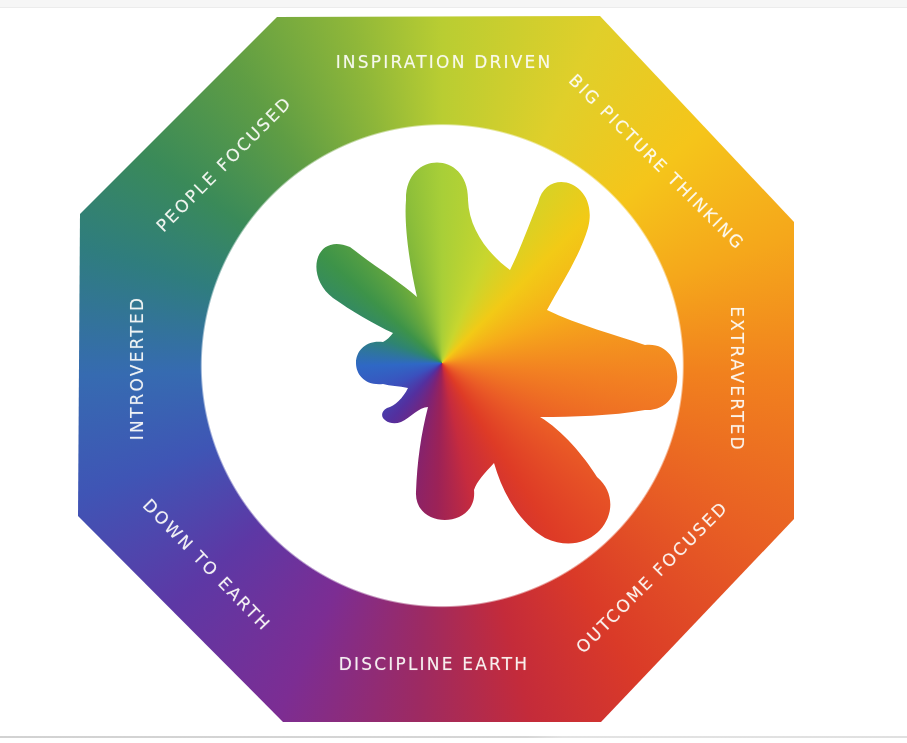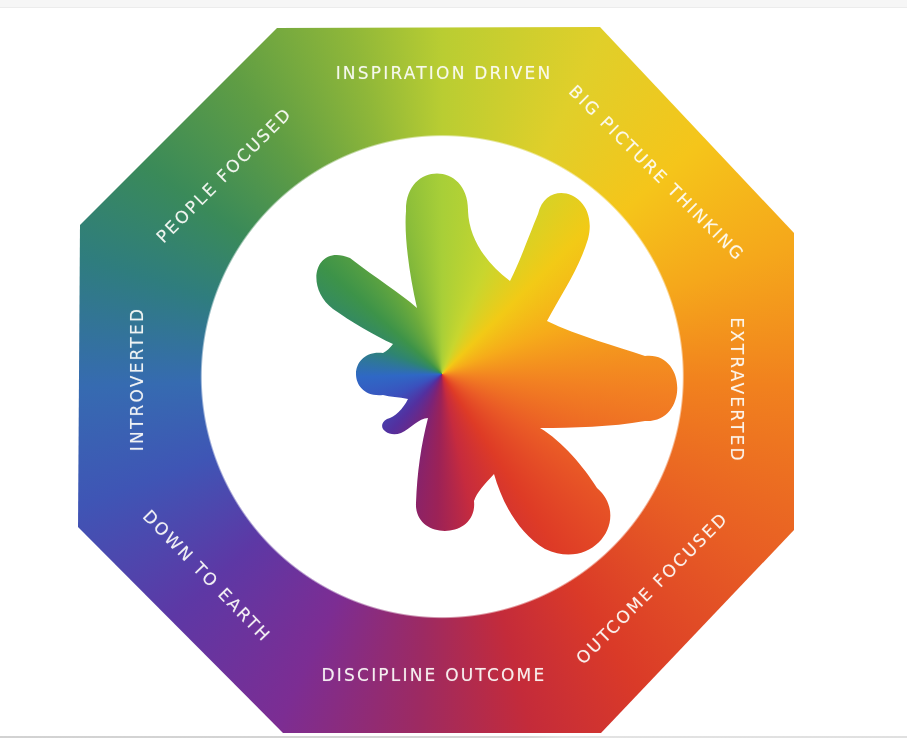--- a/index.html
+++ b/index.html
@@ -11,21 +11,21 @@
   .top-strip{
     position:absolute;top:0;left:0;width:907px;height:7px;
     background:#f6f6f6;border-bottom:1px solid #ececec;
   }
   .bottom-rule{
     position:absolute;top:736px;left:0;width:907px;height:2px;
     background:linear-gradient(to right,#d2d2d2 0%,#d6d6d6 58%,#e3e3e3 62%,#e0e0e0 100%);
   }
 
   
-  #wheel{position:absolute;left:75px;top:21px;width:723px;height:717px;}
+  #wheel{position:absolute;left:75px;top:10px;width:723px;height:717px;}
 
   .ring{
     position:absolute;inset:0;
     background:conic-gradient(from 0deg at 50.76% 49.23%,
       #b9cd32 0deg,#e0cf2a 25deg,#f5c51a 48deg,#f5a71b 70deg,
       #f1811e 92deg,#e85e24 120deg,#da3a28 148deg,#c42b3a 166deg,
       #9d2a62 184deg,#7c2d93 205deg,#5d38a5 228deg,#3f55b5 250deg,
       #366bb1 268deg,#2f7d7e 288deg,#3a8a59 305deg,#5f9d44 325deg,
       #8fb739 345deg,#b9cd32 360deg);
     clip-path:polygon(202px 7px,525px 6px,719px 212px,719px 509px,
@@ -70,19 +70,19 @@
 <div class="top-strip"></div>
 
 <div id="wheel">
   <div class="ring"></div>
   <div class="splat"></div>
 
   <div class="label lbl-inspiration">INSPIRATION DRIVEN</div>
   <div class="label lbl-bigpicture">BIG PICTURE THINKING</div>
   <div class="label lbl-extraverted">EXTRAVERTED</div>
   <div class="label lbl-outcome">OUTCOME FOCUSED</div>
-  <div class="label lbl-discipline">DISCIPLINE OUTCOME</div>
+  <div class="label lbl-discipline">DISCIPLINE EARTH</div>
   <div class="label lbl-downearth">DOWN TO EARTH</div>
   <div class="label lbl-introverted">INTROVERTED</div>
   <div class="label lbl-people">PEOPLE FOCUSED</div>
 </div>
 
 <div class="bottom-rule"></div>
 
 </body></html>

